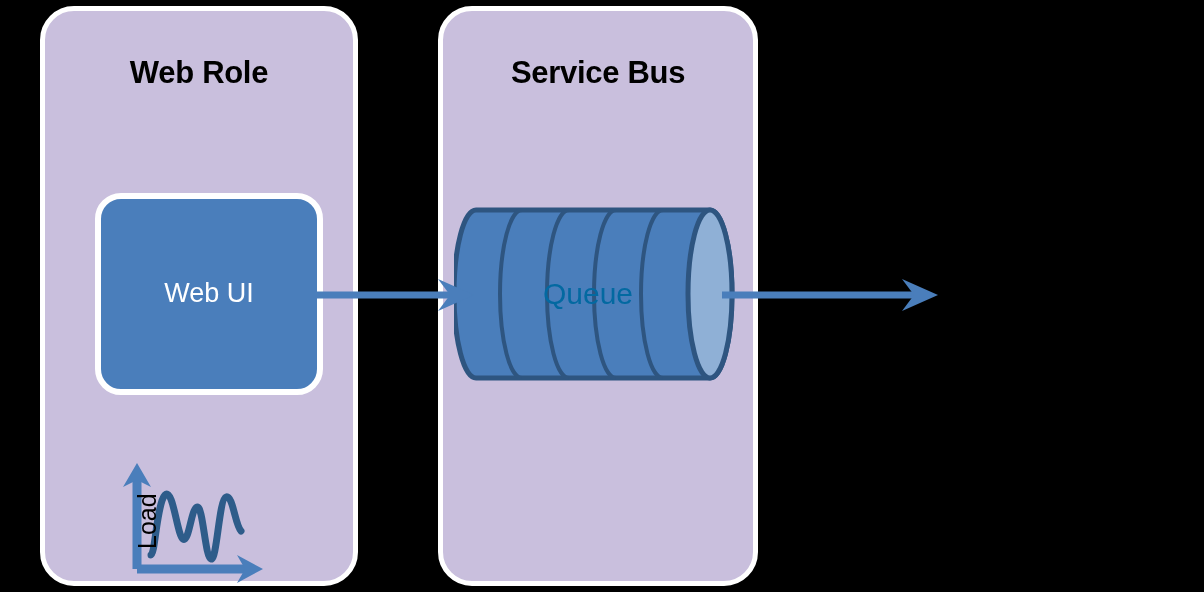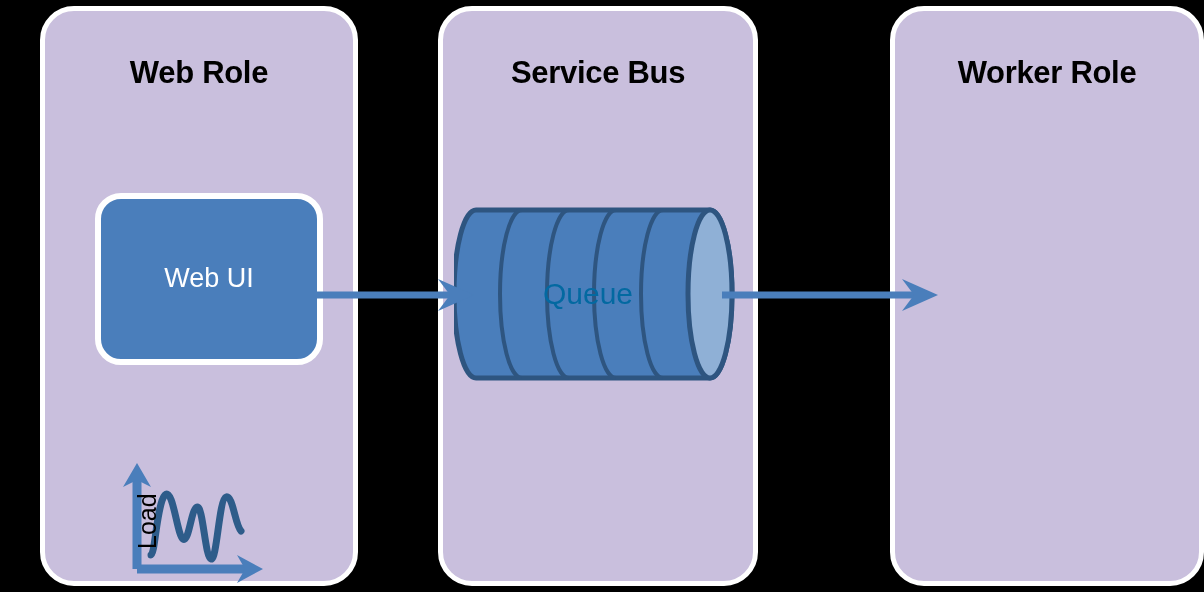--- a/index.html
+++ b/index.html
@@ -52,21 +52,21 @@
     box-sizing: border-box;
     display: flex;
     align-items: center;
     justify-content: center;
     color: #ffffff;
     font-size: 27px;
     line-height: 1.32;
     text-align: center;
     padding: 4px 10px;
   }
-  #box-webui   { left: 50px; top: 182px; width: 228px; height: 172px; }
+  #box-webui   { left: 50px; top: 182px; width: 228px; height: 202px; }
 
   
   #queue-cylinder {
     position: absolute;
     left: 454px;
     top: 198px;
     width: 290px;
     height: 192px;
   }
   #queue-label {
@@ -153,24 +153,20 @@
 
     <g fill="none" stroke="#2e5580" stroke-width="4">
       <path d="M 68 12 A 22 84 0 0 0 68 180"></path>
       <path d="M 115 12 A 22 84 0 0 0 115 180"></path>
       <path d="M 162 12 A 22 84 0 0 0 162 180"></path>
       <path d="M 209 12 A 22 84 0 0 0 209 180"></path>
     </g>
   </svg>
   <div id="queue-label">Queue</div>
 
-  <div class="panel" id="panel-worker">
-    <div class="panel-title">Worker Role</div>
-
-  </div>
 
   <svg class="connector" id="arrow-webui-queue" viewBox="0 0 208 60" preserveAspectRatio="none">
     <path d="M 0 30 L 186 30" stroke="#4a7ebb" stroke-width="7" fill="none"></path>
     <path d="M 170 14 L 206 30 L 170 46 L 182 30 Z" fill="#4a7ebb"></path>
   </svg>
 
   <svg class="connector" id="arrow-queue-worker" viewBox="0 0 218 60" preserveAspectRatio="none">
     <path d="M 0 30 L 196 30" stroke="#4a7ebb" stroke-width="7" fill="none"></path>
     <path d="M 180 14 L 216 30 L 180 46 L 192 30 Z" fill="#4a7ebb"></path>
   </svg>

